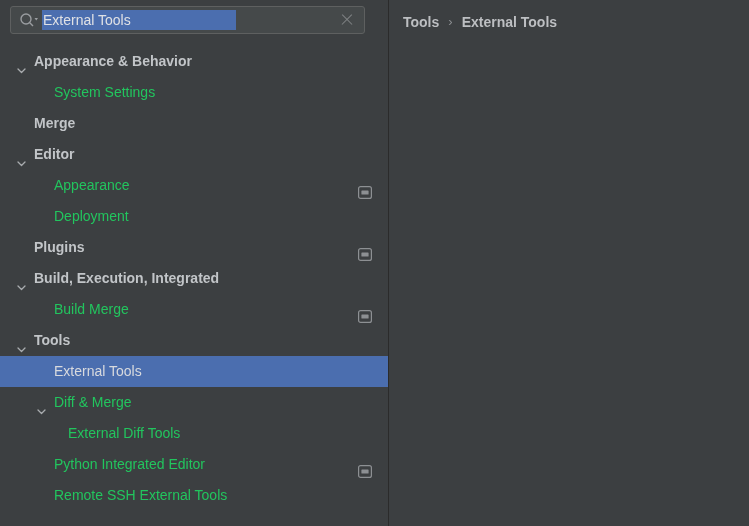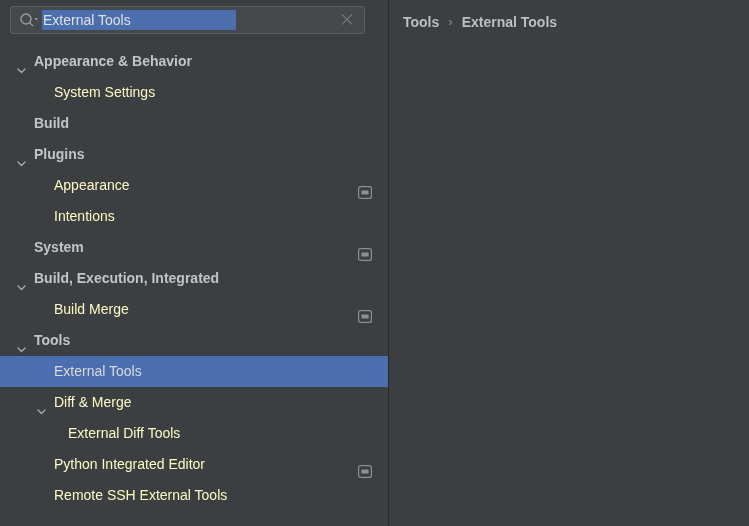--- a/index.html
+++ b/index.html
@@ -110,21 +110,21 @@
     background: #4b6eaf;
   }
   .trow .chev {
     position: absolute;
     width: 11px;
     height: 11px;
   }
   .trow .lbl {
     position: absolute;
     font-size: 14px;
-    color: #fef9c3;
+    color: #22c55e;
   }
   .trow.selected .lbl { color: #d8dade; }
   .trow .lbl.bold {
     font-weight: bold;
     color: #c2c5c8;
   }
   .trow .gear {
     position: absolute;
     right: 16px;
     top: 50%;
@@ -218,40 +218,40 @@
         <div class="trow lvl0">
           <span class="chev"><svg width="11" height="11" viewBox="0 0 11 11">
               <path d="M2 4 L5.5 7.5 L9 4" fill="none" stroke="#a9acaf" stroke-width="1.3" stroke-linecap="round" stroke-linejoin="round"></path>
             </svg></span>
           <span class="lbl bold">Appearance &amp; Behavior</span>
         </div>
         <div class="trow lvl1">
           <span class="lbl">System Settings</span>
         </div>
         <div class="trow lvl0">
-          <span class="lbl bold">Build</span>
-        </div>
-        <div class="trow lvl0">
-          <span class="chev"><svg width="11" height="11" viewBox="0 0 11 11">
-              <path d="M2 4 L5.5 7.5 L9 4" fill="none" stroke="#a9acaf" stroke-width="1.3" stroke-linecap="round" stroke-linejoin="round"></path>
-            </svg></span>
-          <span class="lbl bold">Plugins</span>
+          <span class="lbl bold">Merge</span>
+        </div>
+        <div class="trow lvl0">
+          <span class="chev"><svg width="11" height="11" viewBox="0 0 11 11">
+              <path d="M2 4 L5.5 7.5 L9 4" fill="none" stroke="#a9acaf" stroke-width="1.3" stroke-linecap="round" stroke-linejoin="round"></path>
+            </svg></span>
+          <span class="lbl bold">Editor</span>
         </div>
         <div class="trow lvl1">
           <span class="lbl">Appearance</span>
           <span class="gear"><svg width="14" height="13" viewBox="0 0 14 13">
               <rect x="0.6" y="0.6" width="12.8" height="11.8" rx="2" fill="none" stroke="#8d9093" stroke-width="1.2"></rect>
               <rect x="3.4" y="4.4" width="7.2" height="4.2" rx="0.6" fill="#8d9093"></rect>
             </svg></span>
         </div>
         <div class="trow lvl1">
-          <span class="lbl">Intentions</span>
-        </div>
-        <div class="trow lvl0">
-          <span class="lbl bold">System</span>
+          <span class="lbl">Deployment</span>
+        </div>
+        <div class="trow lvl0">
+          <span class="lbl bold">Plugins</span>
           <span class="gear"><svg width="14" height="13" viewBox="0 0 14 13">
               <rect x="0.6" y="0.6" width="12.8" height="11.8" rx="2" fill="none" stroke="#8d9093" stroke-width="1.2"></rect>
               <rect x="3.4" y="4.4" width="7.2" height="4.2" rx="0.6" fill="#8d9093"></rect>
             </svg></span>
         </div>
         <div class="trow lvl0">
           <span class="chev"><svg width="11" height="11" viewBox="0 0 11 11">
               <path d="M2 4 L5.5 7.5 L9 4" fill="none" stroke="#a9acaf" stroke-width="1.3" stroke-linecap="round" stroke-linejoin="round"></path>
             </svg></span>
           <span class="lbl bold">Build, Execution, Integrated</span>

